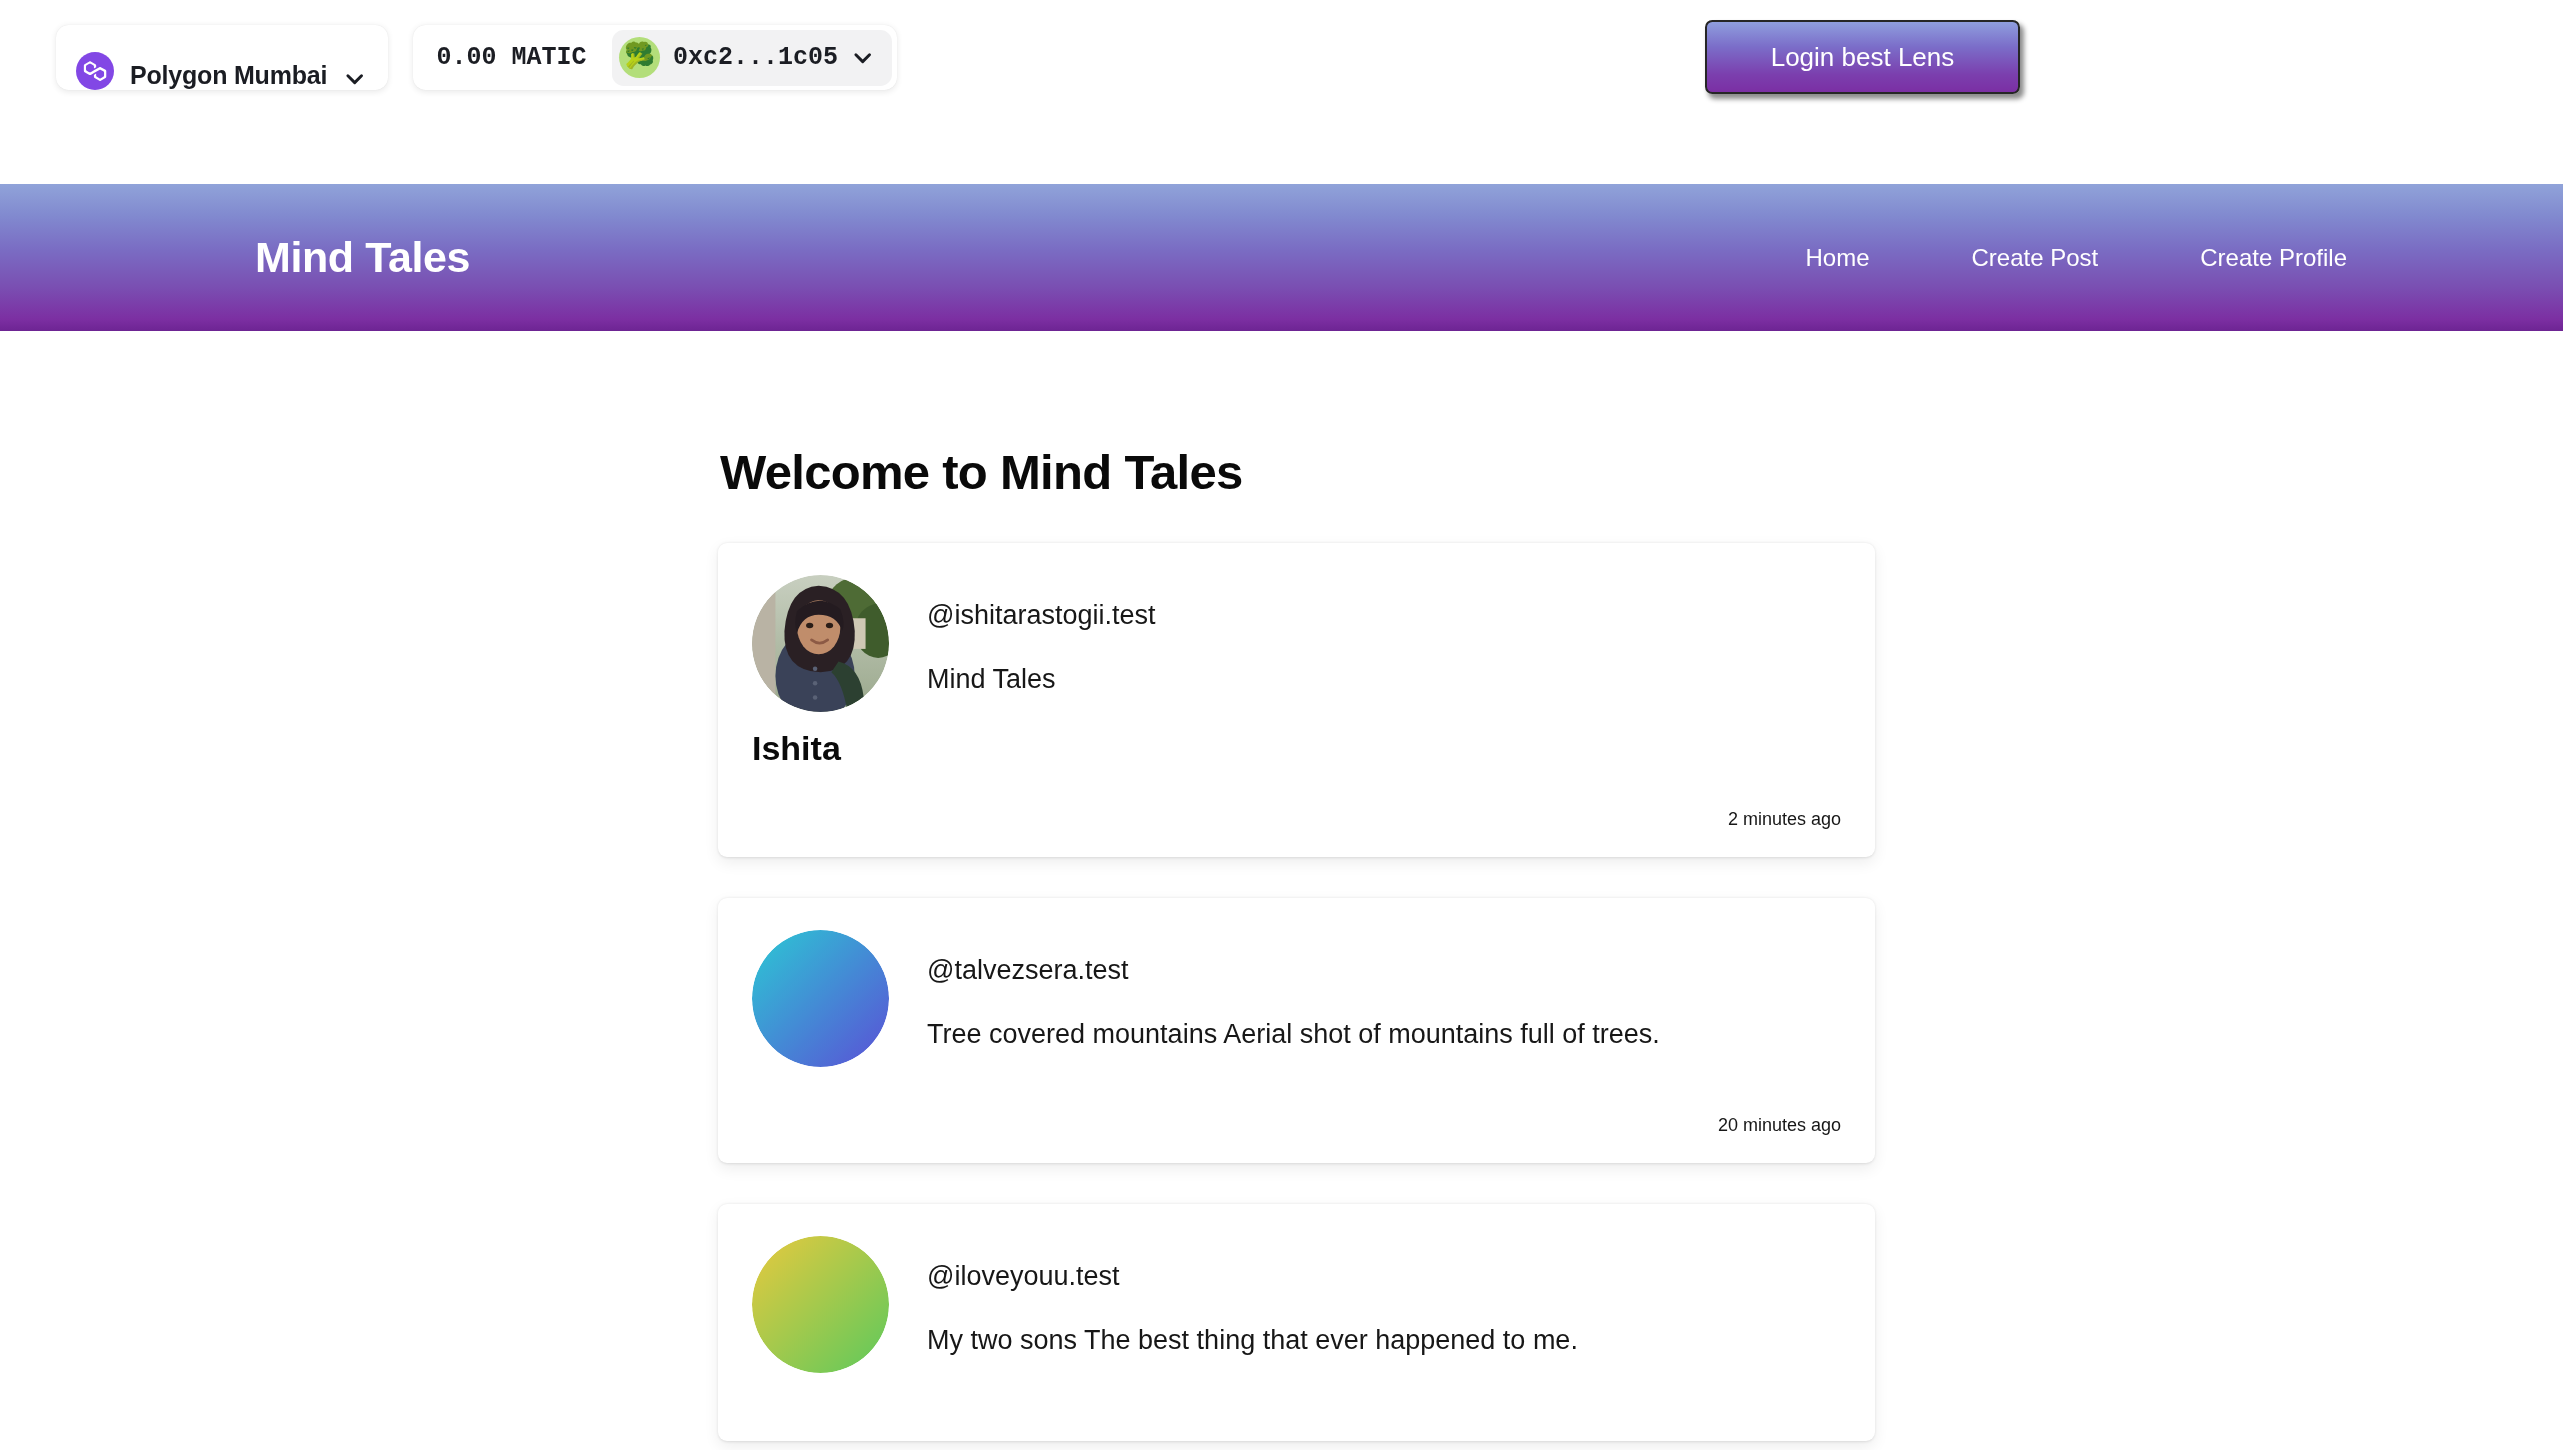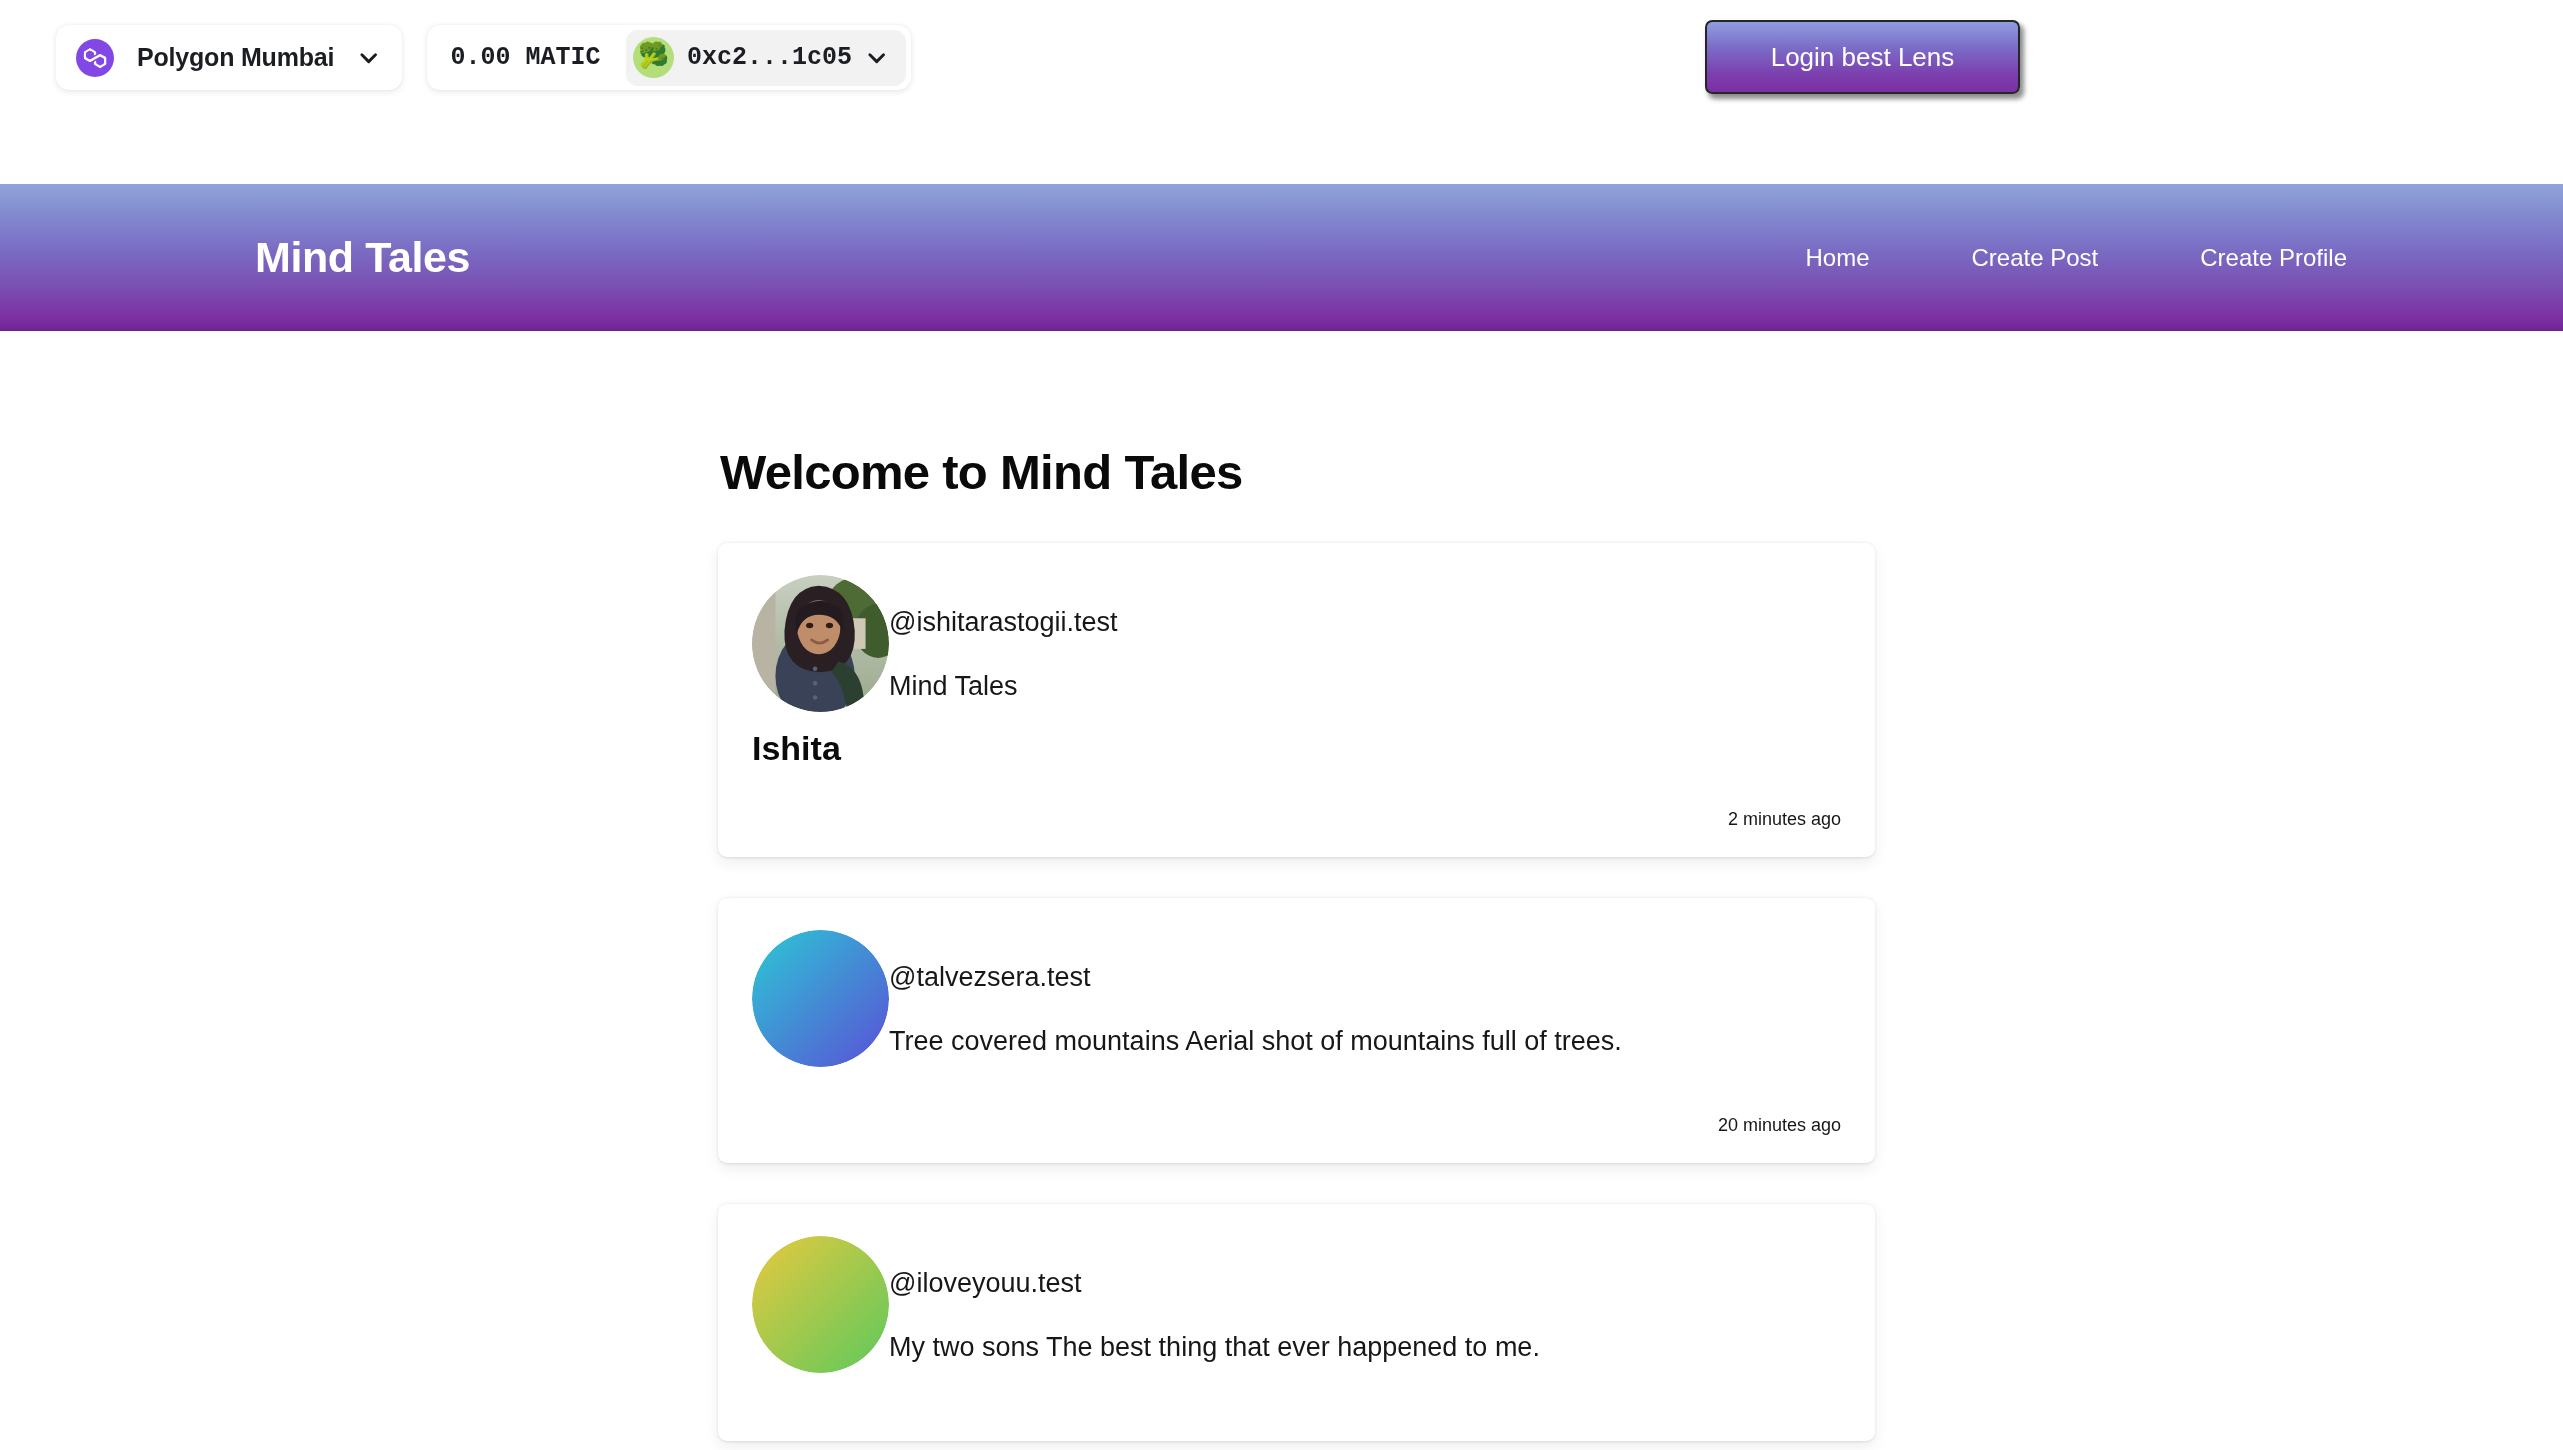--- a/index.html
+++ b/index.html
@@ -35,21 +35,22 @@
     background: #ffffff;
     border-radius: 12.6px;
     box-shadow: 0 1.8px 6.3px rgba(0,0,0,0.09), 0 0 0.9px rgba(0,0,0,0.10);
     display: flex;
     align-items: center;
     height: 65px;
   }
 
   .chip-network {
     padding: 0 21.6px 0 20px;
-    gap: 23px;
+    gap: 16px;
+    align-items: flex-end;
   }
 
   .polygon-icon {
     width: 38px; height: 38px;
     border-radius: 50%;
     background: #8247e5;
     display: flex;
     align-items: center;
     justify-content: center;
     flex: none;
@@ -202,21 +203,22 @@
     background: #ffffff;
     border-radius: 9px;
     box-shadow: 0 0.9px 2.7px rgba(0,0,0,0.10), 0 5.4px 14.4px rgba(0,0,0,0.07);
     padding: 32px 34px 27px 34px;
     margin-bottom: 41px;
     position: relative;
   }
 
   .post-head {
     display: flex;
-    align-items: center;
+    align-items: flex-start;
+    gap: 38px;
   }
 
   .avatar {
     width: 137px; height: 137px;
     border-radius: 50%;
     flex: none;
     overflow: hidden;
     position: relative;
   }
 

